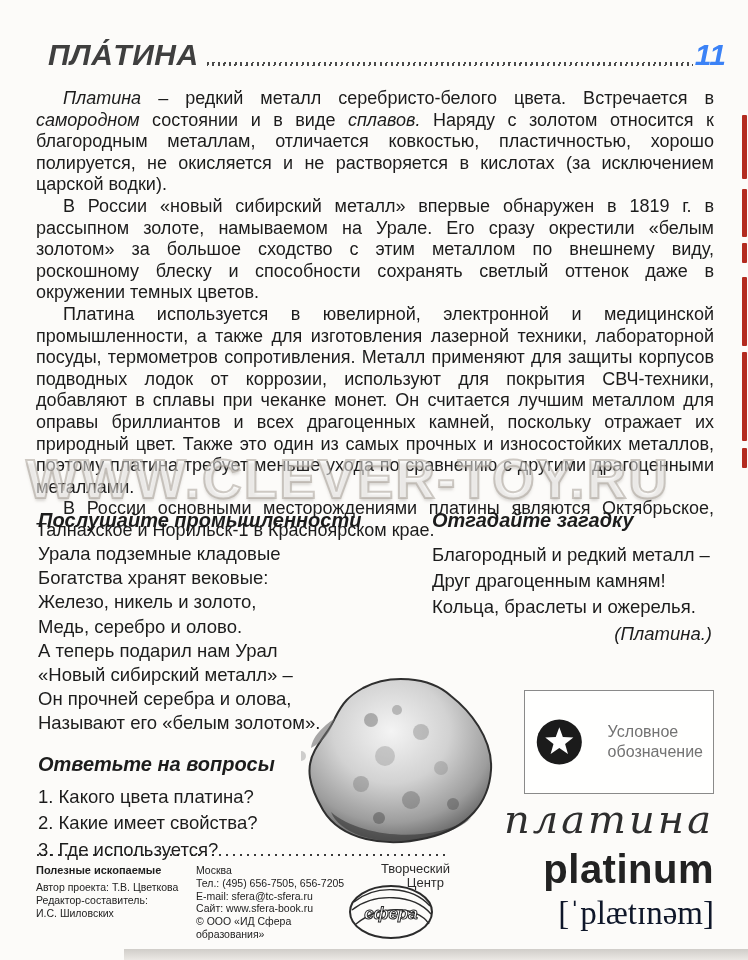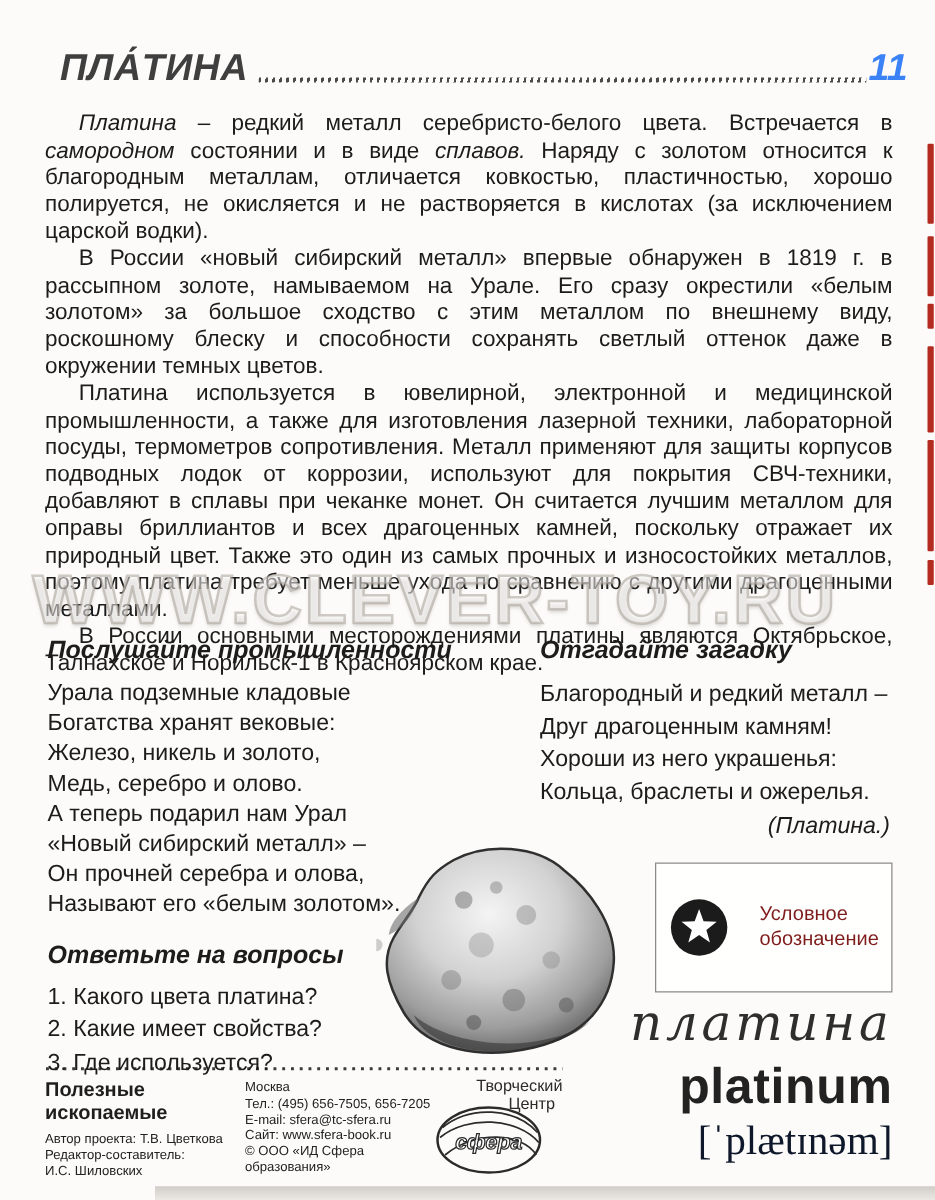--- a/index.html
+++ b/index.html
@@ -40,36 +40,36 @@
   .question { font-size:18.5px; line-height:26.5px; }
 
   
   .nugget { position:absolute; top:672px; left:301px; width:208px; height:186px; z-index:2; }
 
   
   .legend-box {
     position:absolute; top:690px; left:524px; width:190px; height:104px; box-sizing:border-box;
     border:1.5px solid #8a8a8a; background:#fffffe; display:flex; align-items:center; gap:11px; padding:0 10px;
   }
-  .legend-label { font-size:16px; line-height:1.28; color:#7f1d1d; width:96px;margin-left:13px; }
+  .legend-label { font-size:16px; line-height:1.28; color:#737373; width:96px;margin-left:13px; }
 
   
   .term-block { position:absolute; top:797px; right:34px; width:280px; text-align:right; z-index:3; }
   .term-ru { font-family:"DejaVu Serif","Liberation Serif",serif; font-style:italic; font-size:40px; letter-spacing:3px; color:#2e2e2e; line-height:1.1; }
   .term-en { font-size:40px; font-weight:bold; letter-spacing:.5px; line-height:1.15; margin-top:5px; color:#222; }
   .term-ipa { font-family:"Liberation Serif","DejaVu Serif",serif; font-size:33px; line-height:1.15; margin-top:3px; color:#0f172a; }
 
   
   .footer { position:absolute; top:853px; left:36px; width:414px; }
   .footer-dots { height:4px; background-image:radial-gradient(circle at 2px 2px,#3a3a3a 1.3px,transparent 1.5px);
     background-size:7px 4px; background-repeat:repeat-x; margin-bottom:7px; }
   .footer-cols { display:flex; }
   .f-col1 { width:160px; }
   .f-col2 { width:154px; }
-  .f-title { font-size:16px; font-weight:bold; margin-bottom:5px; color:#1e1e1e; }
+  .f-title { font-size:11px; font-weight:bold; margin-bottom:5px; color:#1e1e1e; }
   .f-line { font-size:10.5px; line-height:12.8px; color:#222; }
   .f-logo { width:100px; position:relative; margin-top:-2px; }
   .logo-line { font-size:13px; line-height:14px; text-align:right; color:#2b2b2b; }
   .logo-line2 { padding-right:6px; }
   .logo-globe { margin:-8px 0 0 -4px; display:block; }
 
   
   .edge-mark { position:absolute; right:1px; width:5px; background:#b32b20; border-radius:1px; }
   .em1 { top:115px; height:64px; }
   .em2 { top:189px; height:48px; }
@@ -116,21 +116,20 @@
     <div class="sec-heading questions-heading">Ответьте на вопросы</div>
     <div class="question">1. Какого цвета платина?</div>
     <div class="question">2. Какие имеет свойства?</div>
     <div class="question">3. Где используется?</div>
   </div>
 
   <div class="riddle-col">
     <div class="sec-heading">Отгадайте загадку</div>
     <div class="riddle-line">Благородный и редкий металл –</div>
     <div class="riddle-line">Друг драгоценным камням!</div>
-    <div class="riddle-line">Хороши из него украшенья:</div>
     <div class="riddle-line">Кольца, браслеты и ожерелья.</div>
     <div class="riddle-answer">(Платина.)</div>
   </div>
 
   <div class="nugget">
     <svg width="208" height="186" viewBox="0 0 208 186">
       <defs>
         <radialGradient id="nug" cx="45%" cy="32%" r="80%">
           <stop offset="0%" stop-color="#f4f4f4"></stop>
           <stop offset="40%" stop-color="#d2d2d2"></stop>

